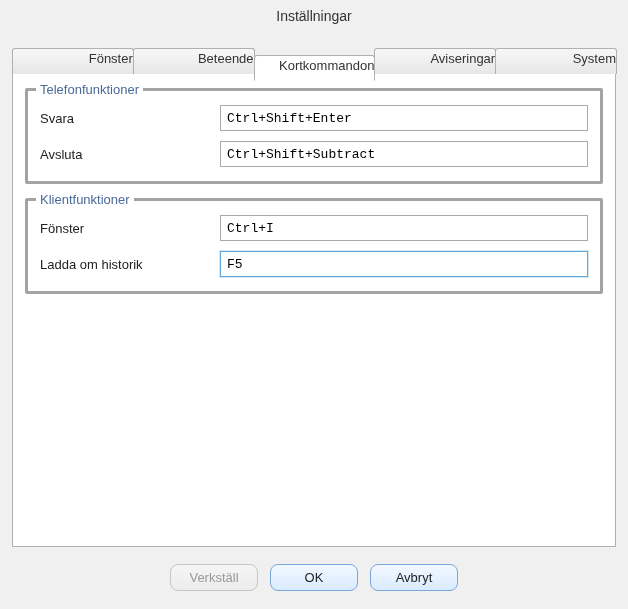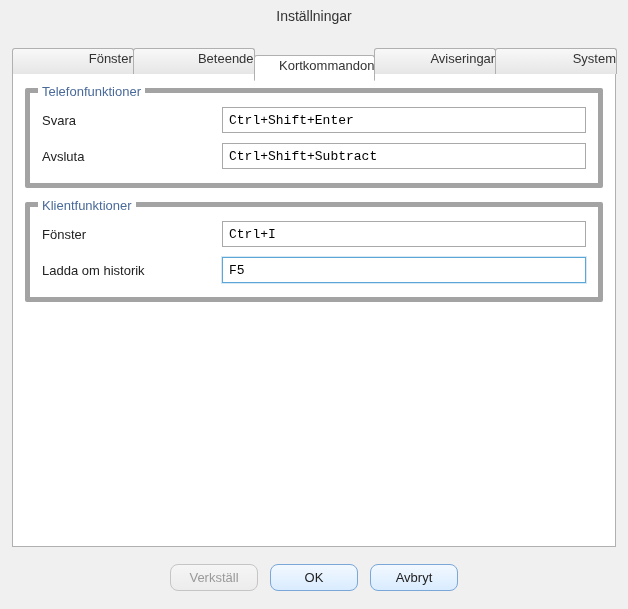--- a/index.html
+++ b/index.html
@@ -57,21 +57,21 @@
     .tab-panel {
       margin: 0 12px;
       border: 1px solid #b0b0b0;
       background: #fff;
       height: 474px;
       padding: 14px 12px;
       position: relative;
       z-index: 1;
     }
     .fieldset {
-      border: 5px solid #a3a3a3;
+      border: 3px solid #a3a3a3;
       border-radius: 2px;
       padding: 14px 12px 14px 12px;
       margin-bottom: 14px;
       position: relative;
     }
     .legend {
       position: absolute;
       top: -9px;
       left: 8px;
       background: #fff;

